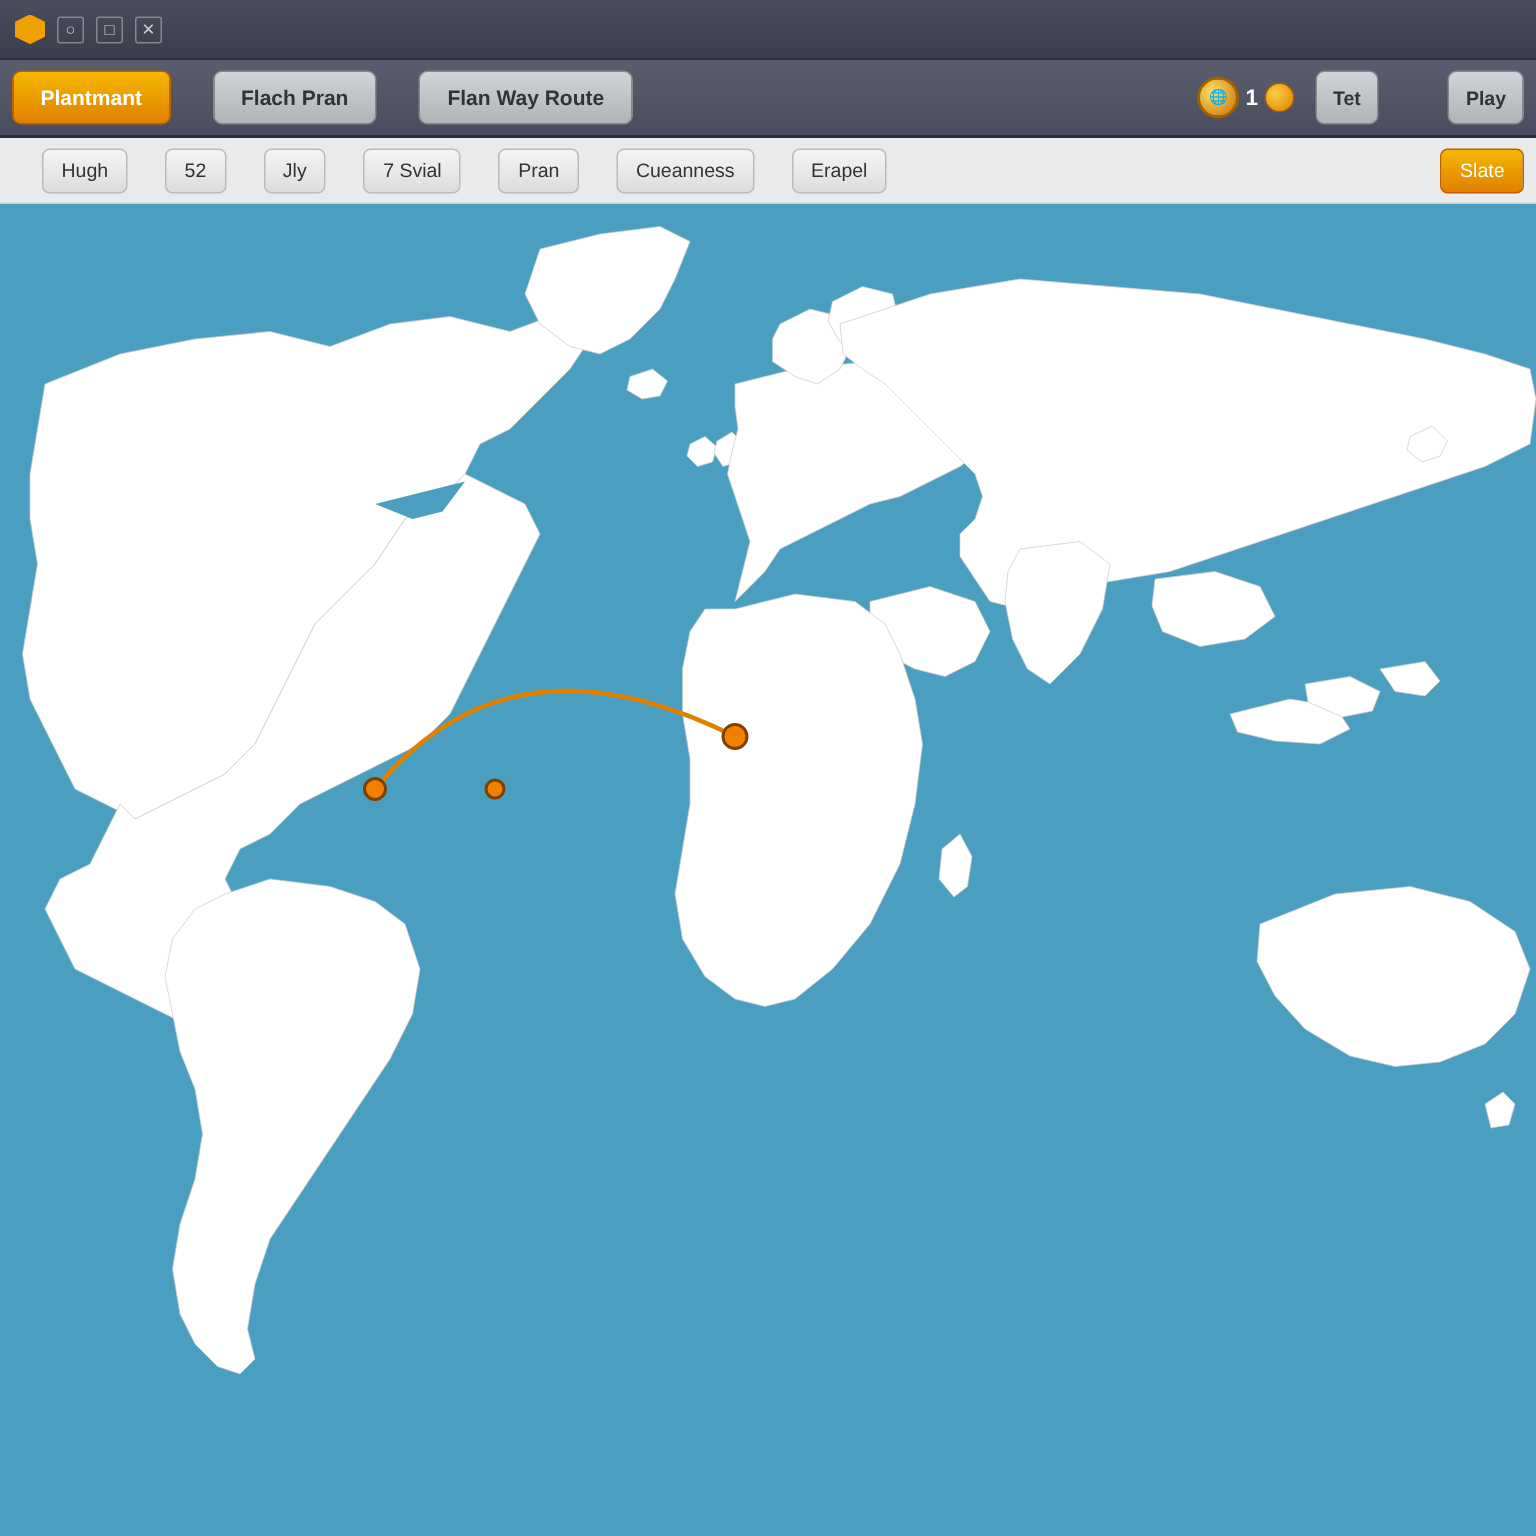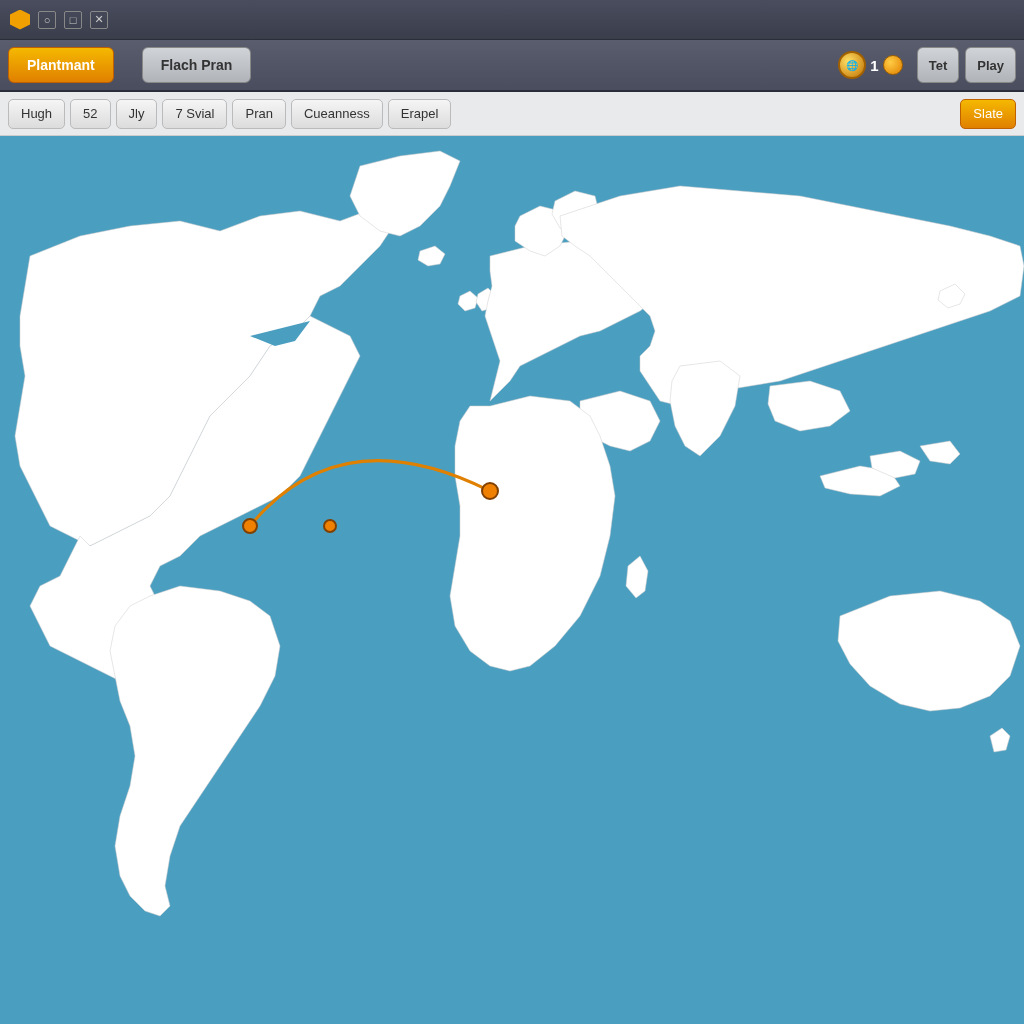--- a/index.html
+++ b/index.html
@@ -124,20 +124,21 @@
       font-weight: bold;
       cursor: pointer;
       background: linear-gradient(180deg, #d0d3d8 0%, #b0b3b8 100%);
       color: #333;
       border: 1px solid #888;
     }
     .play-btn {
       background: linear-gradient(180deg, #d0d3d8 0%, #b0b3b8 100%);
       color: #333;
       border: 1px solid #888;
+      margin-left: 40px;
     }
 
     
     .filter-bar {
       background: #e8eaec;
       height: 44px;
       display: flex;
       align-items: center;
       padding: 0 8px;
       gap: 5px;
@@ -145,20 +146,21 @@
     }
     .filter-btn {
       height: 30px;
       padding: 0 12px;
       border: 1px solid #bbb;
       border-radius: 5px;
       font-size: 13px;
       cursor: pointer;
       background: linear-gradient(180deg, #f5f5f5 0%, #dcdcdc 100%);
       color: #333;
+      margin-left: 20px;
     }
     .filter-btn-orange {
       background: linear-gradient(180deg, #f5b800 0%, #e08000 100%);
       color: #fff;
       border: 1px solid #c06000;
       font-weight: normal;
     }
 
     
     .map-area {
@@ -196,20 +198,21 @@
   <div class="title-bar-controls">
     <button class="title-btn">○</button>
     <button class="title-btn">□</button>
     <button class="title-btn">✕</button>
   </div>
 </div>
 
 <div class="nav-bar">
   <button class="nav-btn nav-btn-active">Plantmant</button>
   <button class="nav-btn nav-btn-normal">Flach Pran</button>
+  <button class="nav-btn nav-btn-normal">Flan Way Route</button>
   <div class="nav-spacer"></div>
   <div class="coin-area">
     <div class="coin-icon">🌐</div>
     <span class="coin-count">1</span>
     <div class="coin-orange"></div>
   </div>
   <button class="action-btn">Tet</button>
   <button class="action-btn play-btn">Play</button>
 </div>
 

